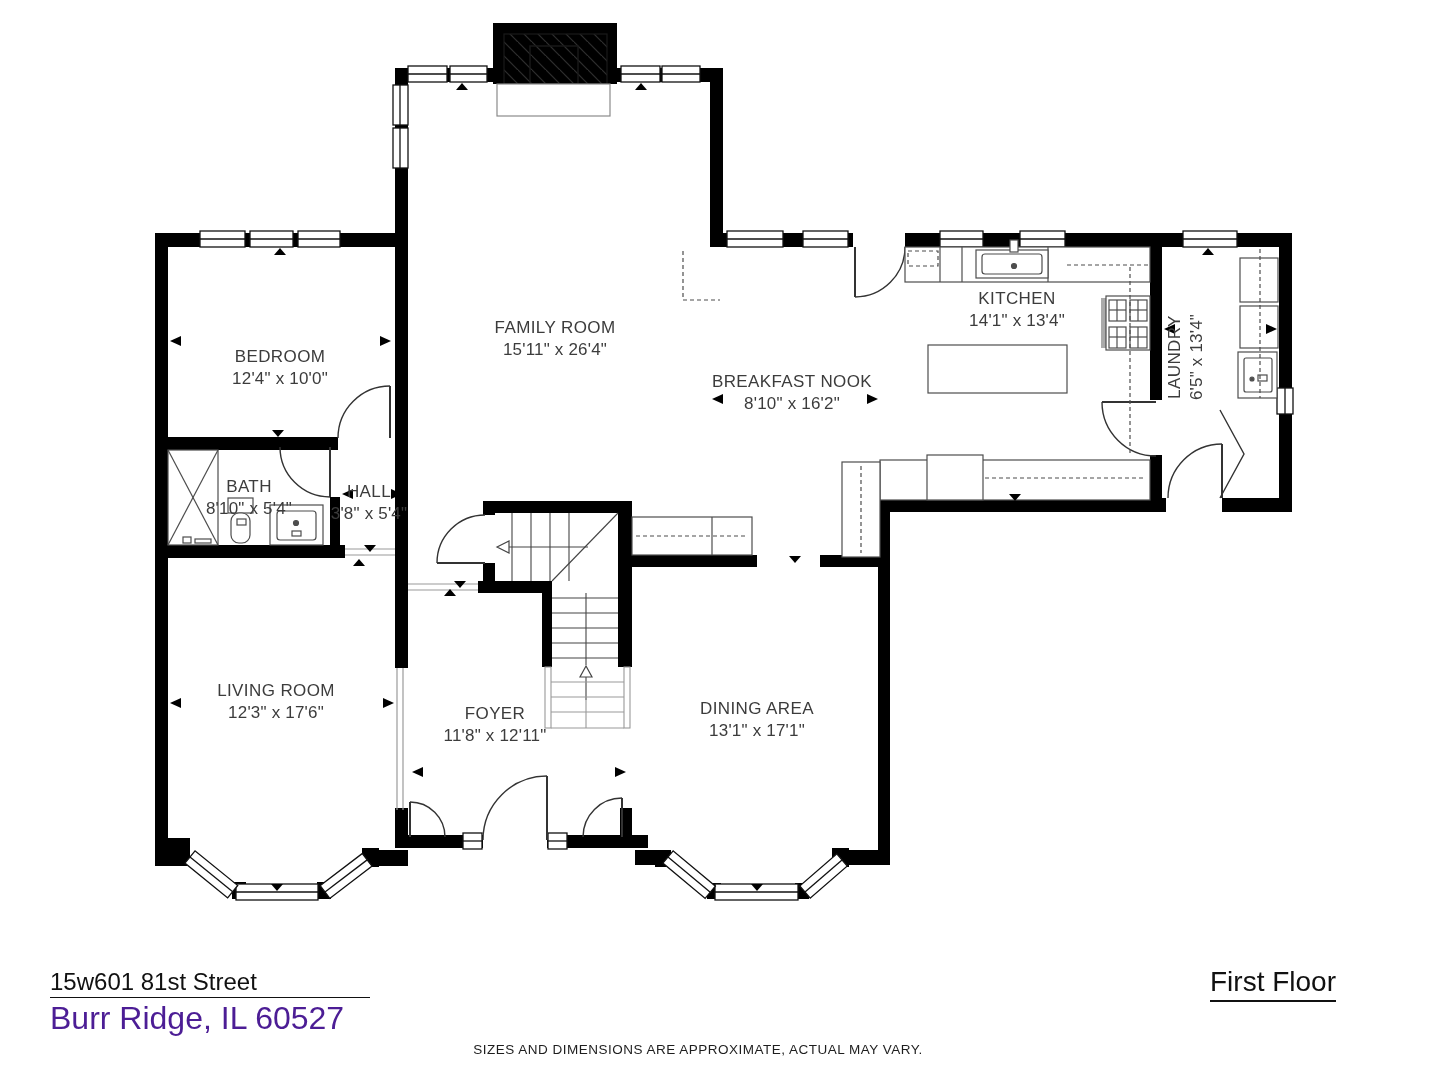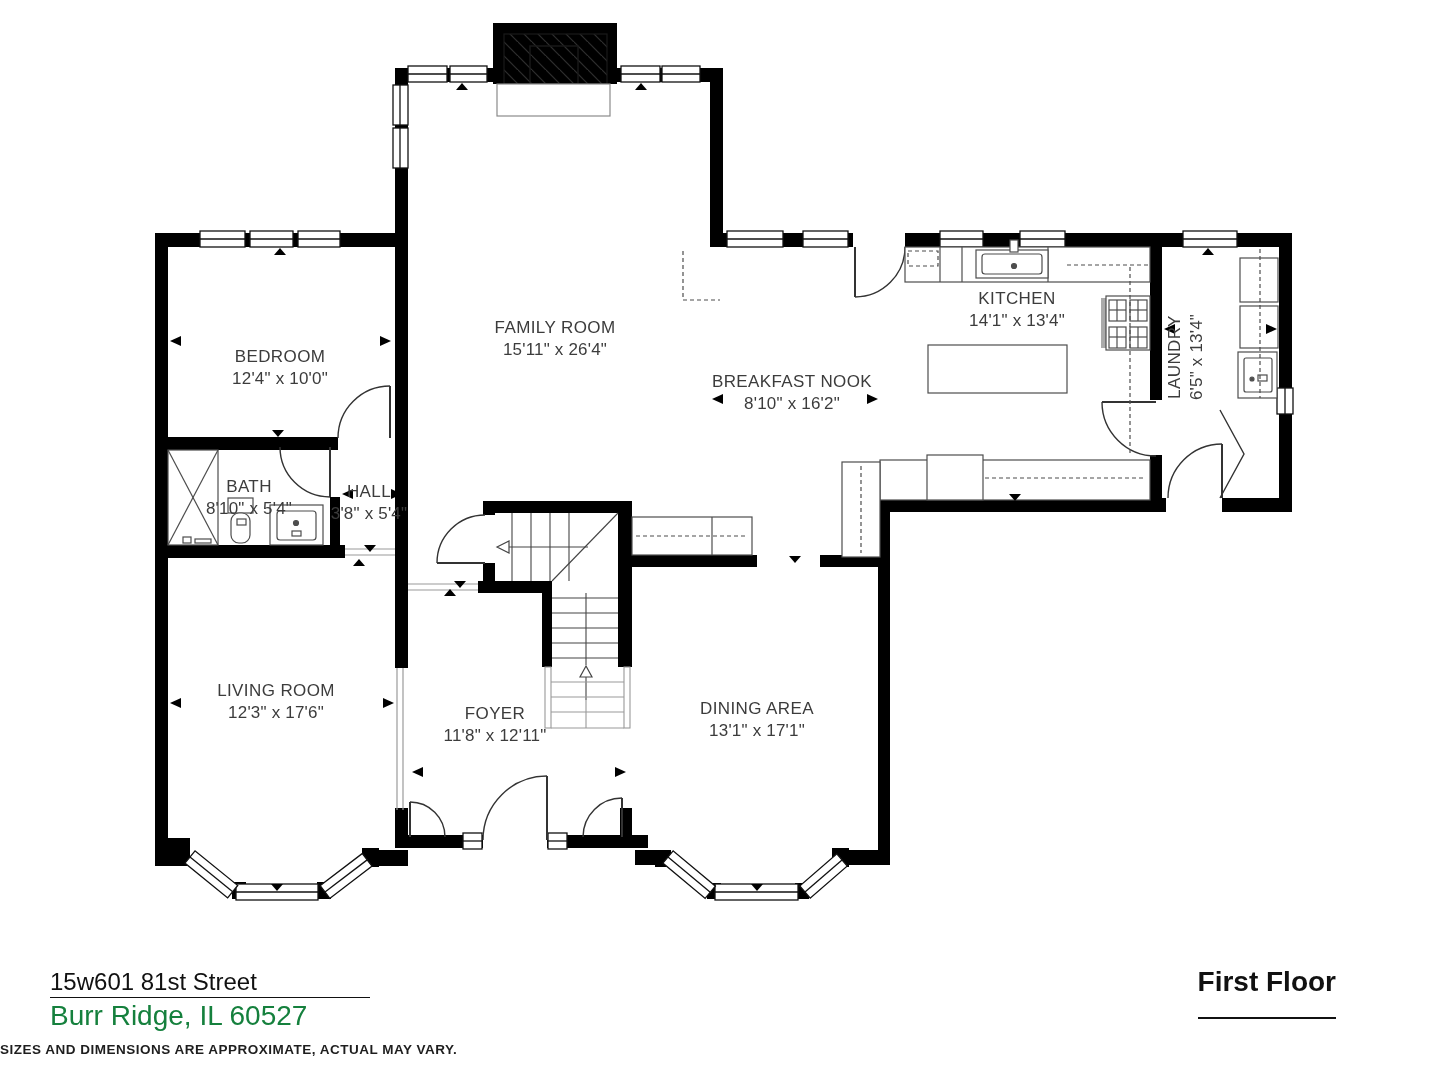--- a/index.html
+++ b/index.html
@@ -7,25 +7,25 @@
   #stage{position:relative;width:1440px;height:1080px;background:#fff;overflow:hidden;}
   #plan-svg{position:absolute;left:0;top:0;}
   .room-label{position:absolute;transform:translateX(-50%);text-align:center;
     color:#3c3c3c;font-size:17px;line-height:22px;letter-spacing:.4px;white-space:nowrap;}
   .room-label.rot{transform:translate(-50%,-50%) rotate(-90deg);}
   .room-label .dims{letter-spacing:.2px;}
   #address-block{position:absolute;left:50px;top:966px;color:#111;}
   #address-line1{font-size:24px;line-height:32px;}
   #address-rule{position:absolute;left:50px;top:997px;width:320px;height:0;
     border-top:1.6px solid #111;}
-  #address-line2{position:absolute;left:50px;top:1000px;font-size:28px;color:#15803d;}
+  #address-line2{position:absolute;left:50px;top:1000px;font-size:32px;color:#4c1d95;}
   #floor-title{position:absolute;right:104px;top:966px;font-size:28px;color:#111;
-    border-bottom:2px solid #111;padding-bottom:19px;font-weight:bold;}
-  #disclaimer{position:absolute;left:0;top:1042px;width:1396px;text-align:left;
-    font-size:13.5px;letter-spacing:.5px;color:#1e1e1e;font-weight:bold;}
+    border-bottom:2px solid #111;padding-bottom:2px;}
+  #disclaimer{position:absolute;left:0;top:1042px;width:1396px;text-align:center;
+    font-size:13.5px;letter-spacing:.5px;color:#1e1e1e;}
 </style>
 </head>
 <body>
 
 <div id="stage">
 
 <svg id="plan-svg" width="1440" height="1080" viewBox="0 0 1440 1080">
   <defs>
     <pattern id="hatch" width="14" height="14" patternUnits="userSpaceOnUse">
       <path d="M-3 -3 L17 17" stroke="#2e2e2e" stroke-width="1.2"></path>

